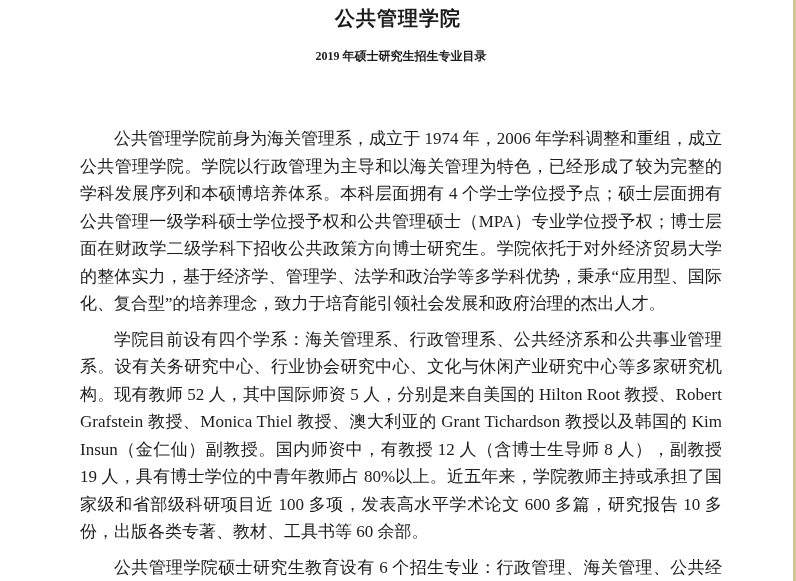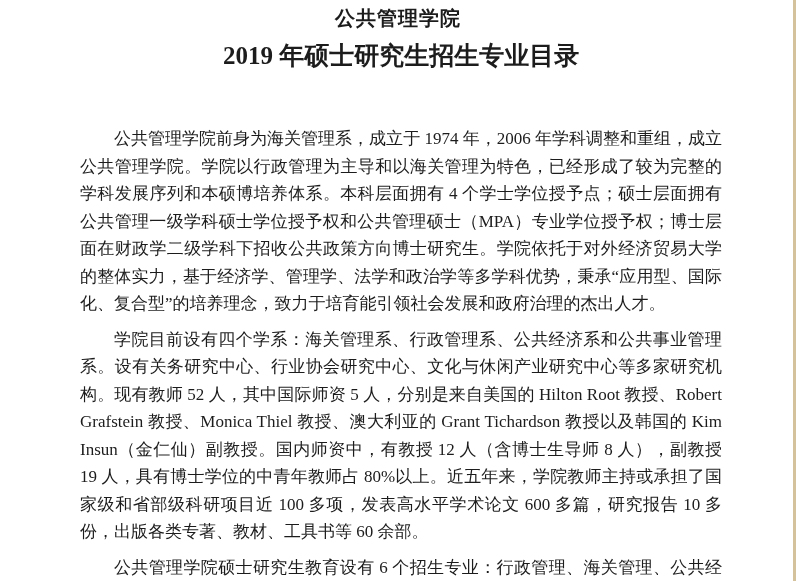--- a/index.html
+++ b/index.html
@@ -30,21 +30,21 @@
   }
   .doc-title {
     margin: 0;
     font-size: 20px;
     font-weight: bold;
     line-height: 26px;
     letter-spacing: 1px;
   }
   .doc-subtitle {
     margin: 12px 0 0 6px;
-    font-size: 25px;
+    font-size: 12px;
     font-weight: bold;
     line-height: 26px;
   }
   .doc-content {
     padding: 48px 66px 0 72px;
     font-size: 17px;
     line-height: 27.5px;
     text-align: justify;
   }
   .section-heading {

